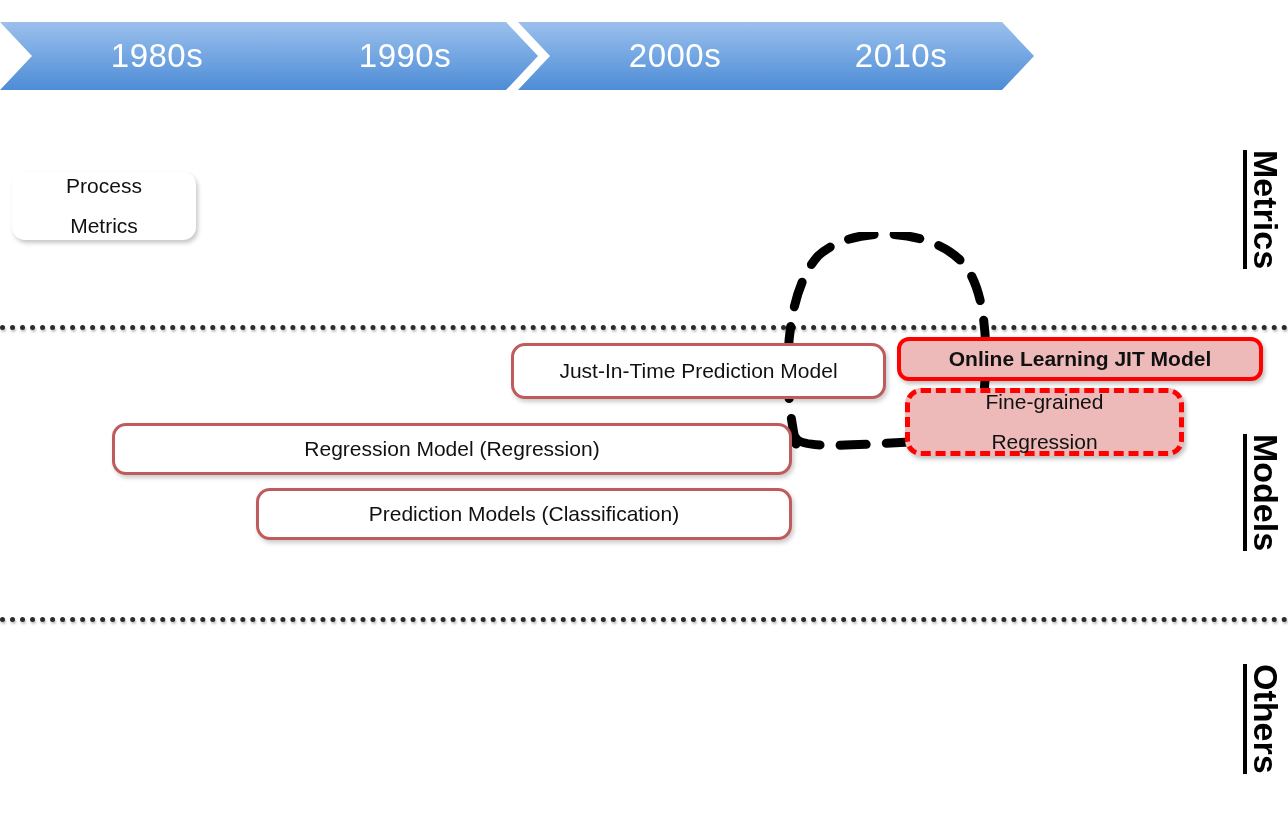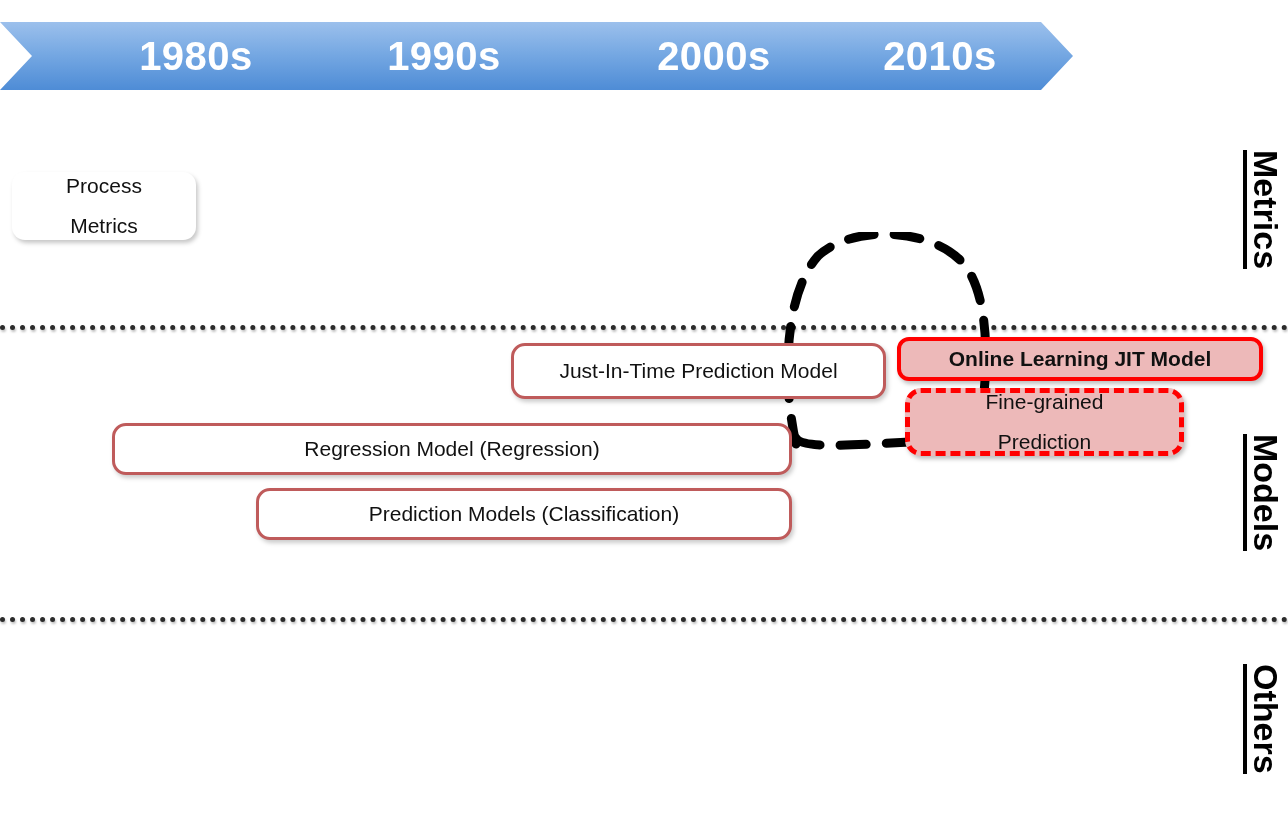--- a/index.html
+++ b/index.html
@@ -27,28 +27,27 @@
     height: 110px;
   }
   .chevron {
     position: absolute;
     top: 22px;
     height: 68px;
     display: flex;
     align-items: center;
     justify-content: center;
     color: #ffffff;
-    font-size: 40px;
-    font-weight: 700;
+    font-size: 33px;
+    font-weight: 400;
     letter-spacing: 0.5px;
     clip-path: polygon(0 0, calc(100% - 32px) 0, 100% 50%, calc(100% - 32px) 100%, 0 100%, 32px 50%);
     filter: drop-shadow(2px 3px 3px rgba(0,0,0,0.35));
     user-select: none;
     white-space: nowrap;
-    padding-left: 39px;
   }
   .chevron.blue {
     background: linear-gradient(to bottom, #9CC0EC 0%, #77A9E3 45%, #4E8CD6 100%);
   }
   .chevron.purple {
     background: #7D5E9E;
   }
   .chevron .clabel {
     transform: translateX(12px);
   }
@@ -182,21 +181,21 @@
   <div class="box brick" style="left:511px; top:343px; width:375px; height:56px;">
     <span>Just-In-Time Prediction Model</span>
   </div>
 
   <div class="box redsolid" style="left:897px; top:337px; width:366px; height:44px;">
     <span>Online Learning JIT Model</span>
   </div>
 
   <div class="box reddashed" style="left:905px; top:388px; width:279px; height:68px; flex-direction:column;">
     <span>Fine-grained</span>
-    <span>Prediction</span>
+    <span>Regression</span>
   </div>
 
   <div class="box brick" style="left:112px; top:423px; width:680px; height:52px;">
     <span>Regression Model (Regression)</span>
   </div>
 
   <div class="box brick" style="left:256px; top:488px; width:536px; height:52px;">
     <span>Prediction Models (Classification)</span>
   </div>
 

